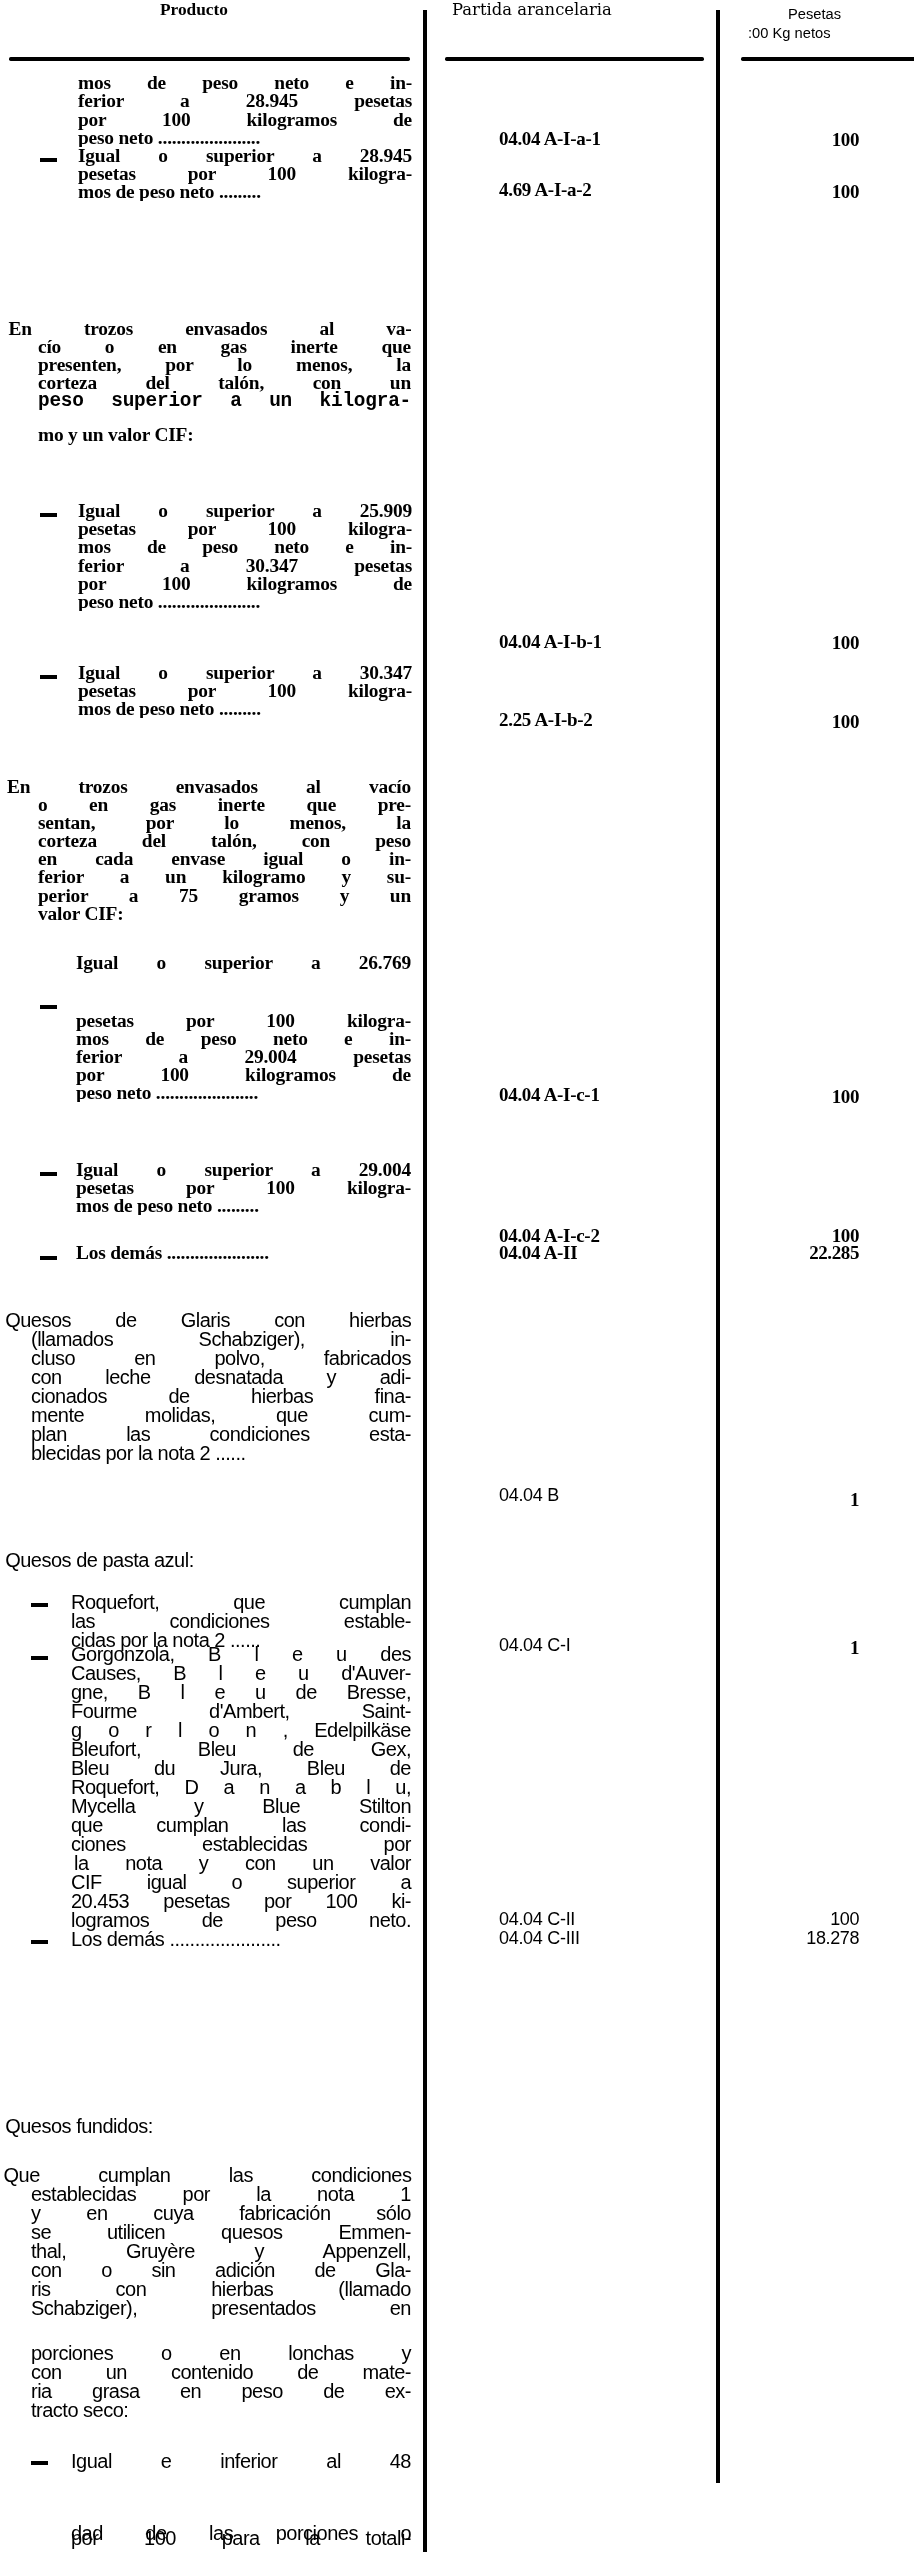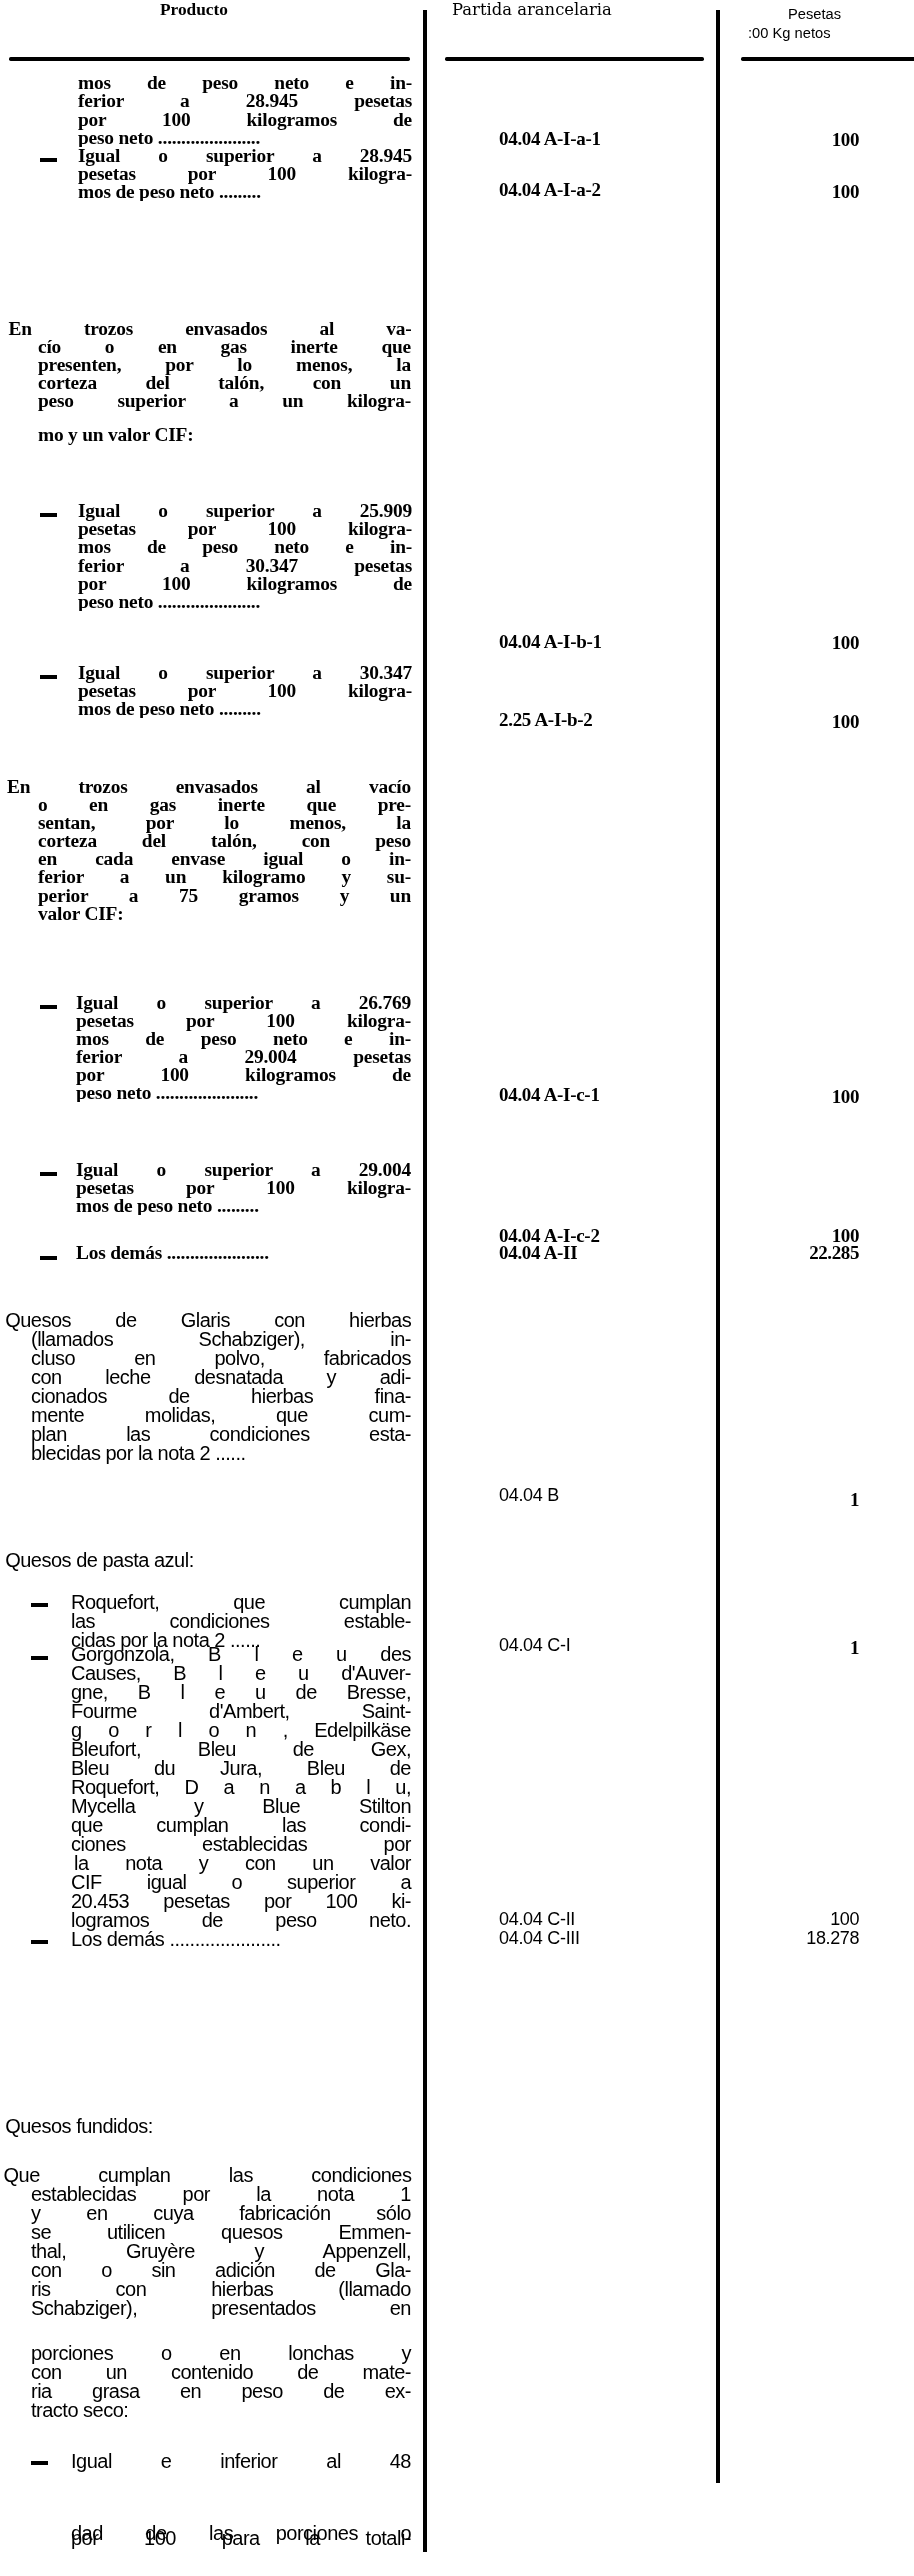--- a/index.html
+++ b/index.html
@@ -43,30 +43,30 @@
   <div class="ln" style="left:78px; top:129px; width:334px; overflow:hidden;">peso neto ......................</div>
   <div class="code" style="left:499px; top:130px;">04.04 A-I-a-1</div>
   <div class="val" style="right:55px; top:131px;">100</div>
 </div>
 
 <div>
   <div class="dash" style="left:40px; top:158px;"></div>
   <div class="ln just" style="left:78px; top:147px; width:334px;">Igual o superior a 28.945</div>
   <div class="ln just" style="left:78px; top:165px; width:334px;">pesetas por 100 kilogra-</div>
   <div class="ln" style="left:78px; top:183px; width:334px; overflow:hidden;">mos de peso neto .........</div>
-  <div class="code" style="left:499px; top:181px;">04.04 A-I-a-2</div>
+  <div class="code" style="left:499px; top:181px;">4.69 A-I-a-2</div>
   <div class="val" style="right:55px; top:183px;">100</div>
 </div>
 
 <div>
   <div class="ln just" style="left:8.6px; top:320px; width:403px;">En trozos envasados al va-</div>
   <div class="ln just" style="left:38px; top:338px; width:373px;">cío o en gas inerte que</div>
   <div class="ln just" style="left:38px; top:356px; width:373px;">presenten, por lo menos, la</div>
   <div class="ln just" style="left:38px; top:374px; width:373px;">corteza del talón, con un</div>
-  <div class="ln just" style="left:38px; top:392px; width:373px;">peso superior a un kilogra-</div>
+  <div class="ln just" style="left:38px; top:392px; width:373px;font-family:Liberation Mono, monospace;">peso superior a un kilogra-</div>
   <div class="ln" style="left:38px; top:426px;">mo y un valor CIF:</div>
 </div>
 
 <div>
   <div class="dash" style="left:40px; top:513px;"></div>
   <div class="ln just" style="left:78px; top:502px; width:334px;">Igual o superior a 25.909</div>
   <div class="ln just" style="left:78px; top:520px; width:334px;">pesetas por 100 kilogra-</div>
   <div class="ln just" style="left:78px; top:538px; width:334px;">mos de peso neto e in-</div>
   <div class="ln just" style="left:78px; top:557px; width:334px;">ferior a 30.347 pesetas</div>
   <div class="ln just" style="left:78px; top:575px; width:334px;">por 100 kilogramos de</div>
@@ -90,21 +90,21 @@
   <div class="ln just" style="left:38px; top:814px; width:373px;">sentan, por lo menos, la</div>
   <div class="ln just" style="left:38px; top:832px; width:373px;">corteza del talón, con peso</div>
   <div class="ln just" style="left:38px; top:850px; width:373px;">en cada envase igual o in-</div>
   <div class="ln just" style="left:38px; top:868px; width:373px;">ferior a un kilogramo y su-</div>
   <div class="ln just" style="left:38px; top:887px; width:373px;">perior a 75 gramos y un</div>
   <div class="ln" style="left:38px; top:905px;">valor CIF:</div>
 </div>
 
 <div>
   <div class="dash" style="left:40px; top:1005px;"></div>
-  <div class="ln just" style="left:76px; top:994px; width:335px;">Igual o superior a 26.769</div>
+  <div class="ln just" style="left:76px; top:954px; width:335px;">Igual o superior a 26.769</div>
   <div class="ln just" style="left:76px; top:1012px; width:335px;">pesetas por 100 kilogra-</div>
   <div class="ln just" style="left:76px; top:1030px; width:335px;">mos de peso neto e in-</div>
   <div class="ln just" style="left:76px; top:1048px; width:335px;">ferior a 29.004 pesetas</div>
   <div class="ln just" style="left:76px; top:1066px; width:335px;">por 100 kilogramos de</div>
   <div class="ln" style="left:76px; top:1084px; width:335px; overflow:hidden;">peso neto ......................</div>
   <div class="code" style="left:499px; top:1086px;">04.04 A-I-c-1</div>
   <div class="val" style="right:55px; top:1088px;">100</div>
 </div>
 
 <div>

